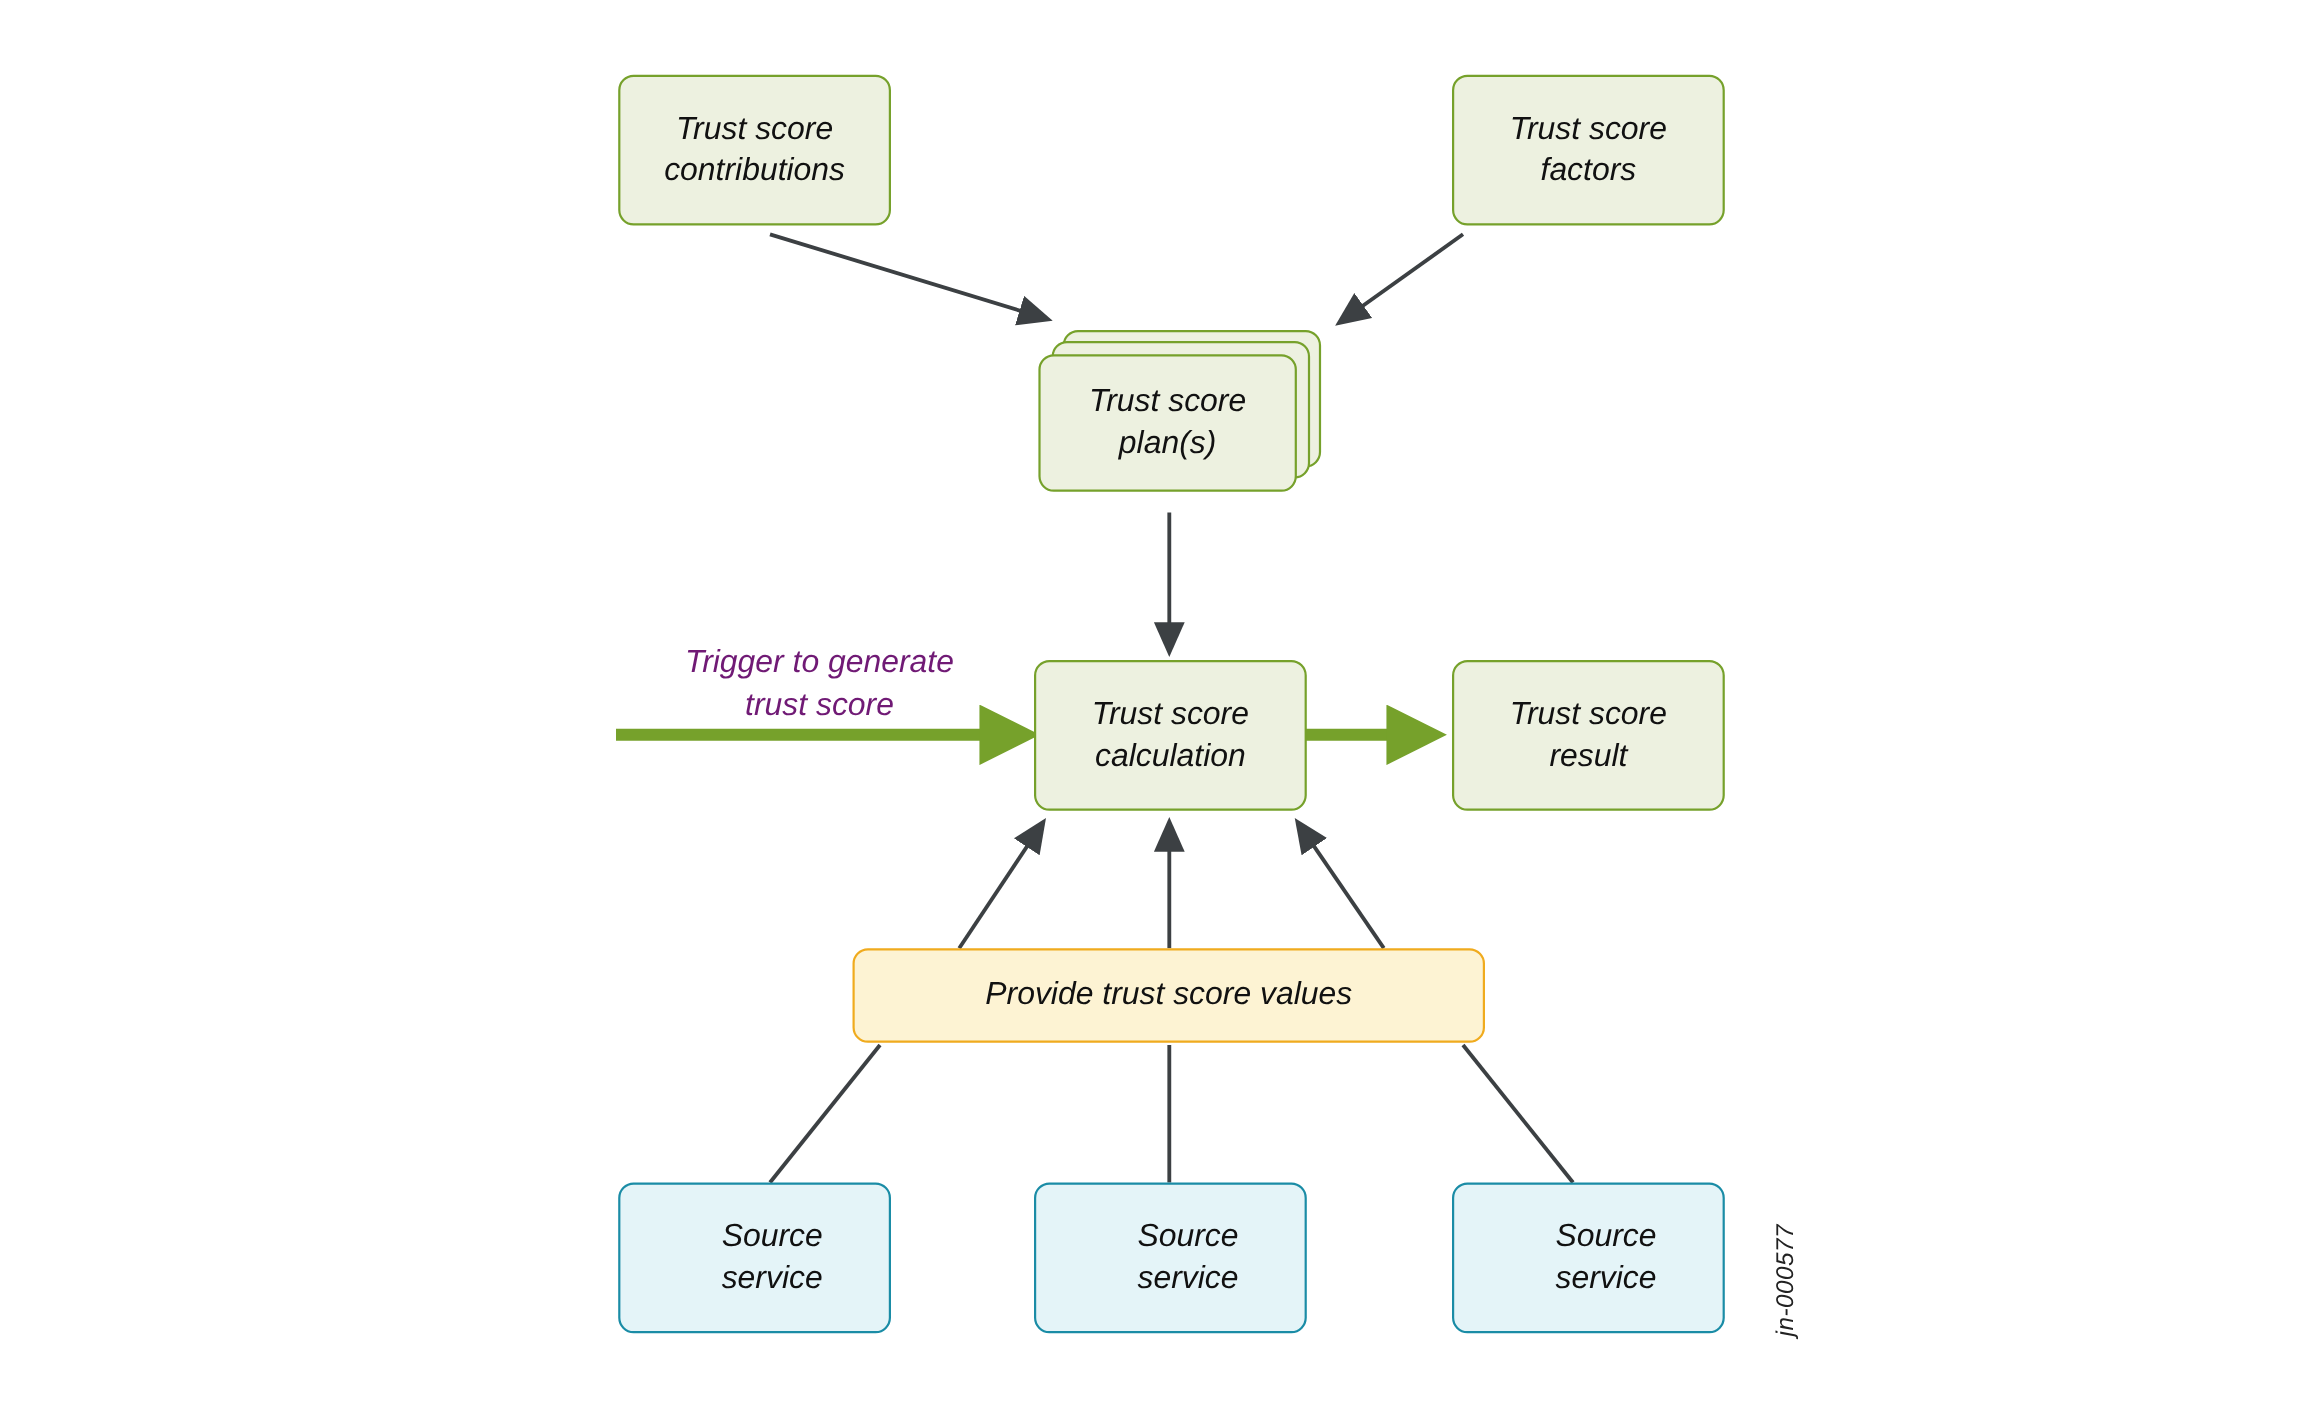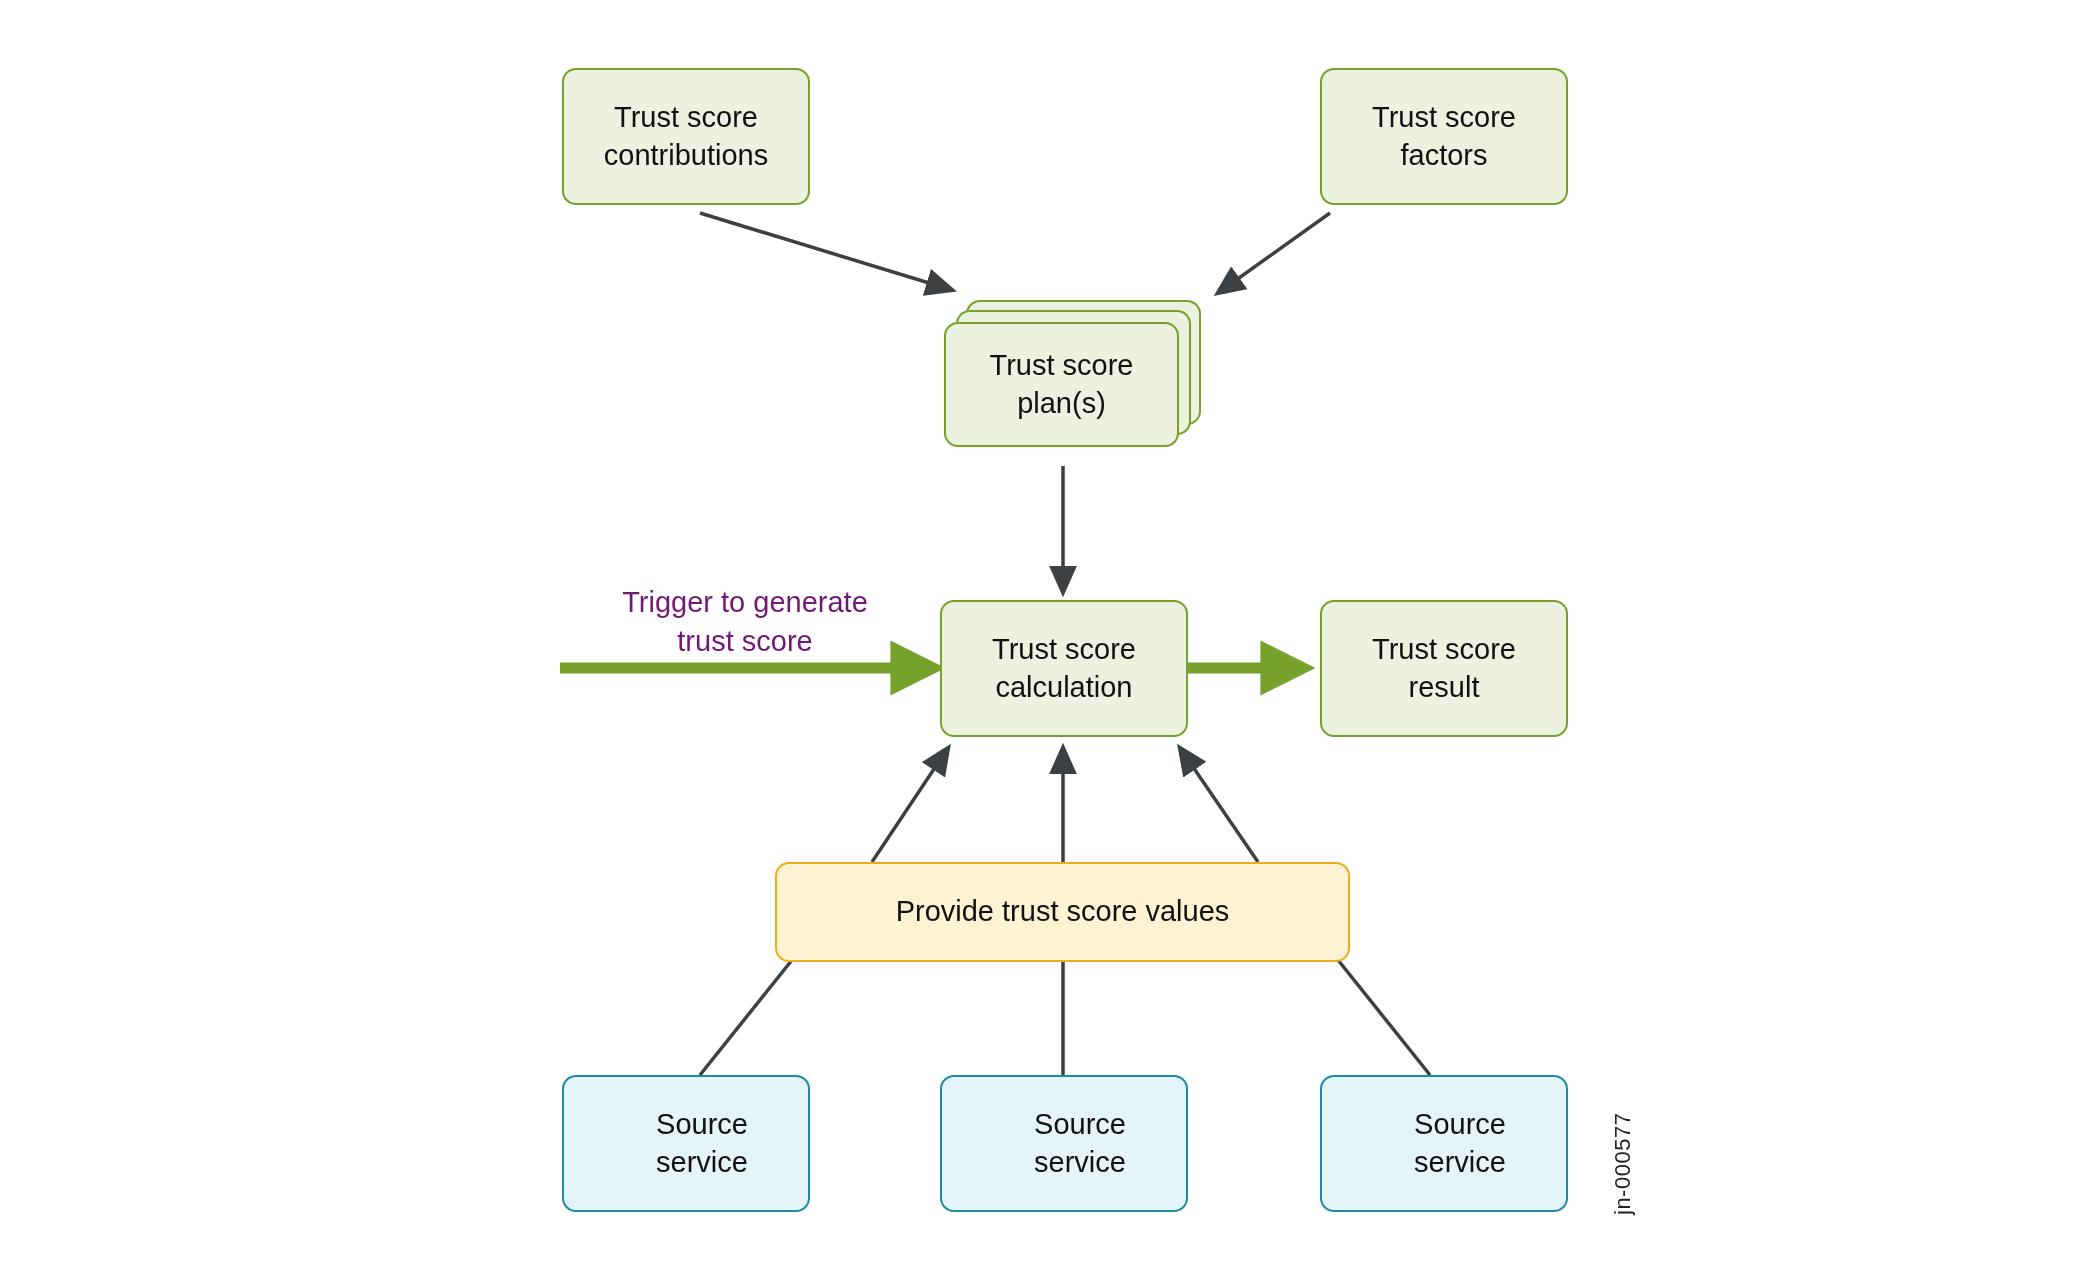--- a/index.html
+++ b/index.html
@@ -9,20 +9,21 @@
   }
   body {
     font-family: "Liberation Sans", sans-serif;
   }
   #canvas {
     position: relative;
     width: 2100px;
     height: 1277px;
     background: #ffffff;
     overflow: hidden;
+    font-style: italic;
   }
   svg.edges {
     position: absolute;
     left: 0;
     top: 0;
     width: 2100px;
     height: 1277px;
     pointer-events: none;
   }
   .node {
@@ -123,21 +124,21 @@
     <div class="node node-green" style="left:6px; top:22px; width:235px; height:125px;">Trust score
 plan(s)</div>
   </div>
 
   <div class="node node-green" style="left:940px; top:600px; width:248px; height:137px;">Trust score
 calculation</div>
 
   <div class="node node-green" style="left:1320px; top:600px; width:248px; height:137px;">Trust score
 result</div>
 
-  <div class="node node-orange" style="left:775px; top:862px; width:575px; height:100px;">Provide trust score values</div>
+  <div class="node node-orange" style="left:775px; top:862px; width:575px; height:86px;">Provide trust score values</div>
 
   <div class="node node-blue" style="left:562px; top:1075px; width:248px; height:137px;">Source
 service</div>
   <div class="node node-blue" style="left:940px; top:1075px; width:248px; height:137px;">Source
 service</div>
   <div class="node node-blue" style="left:1320px; top:1075px; width:248px; height:137px;">Source
 service</div>
 
   <div class="label-text" style="left:610px; top:583px; width:270px;">Trigger to generate
 trust score</div>

